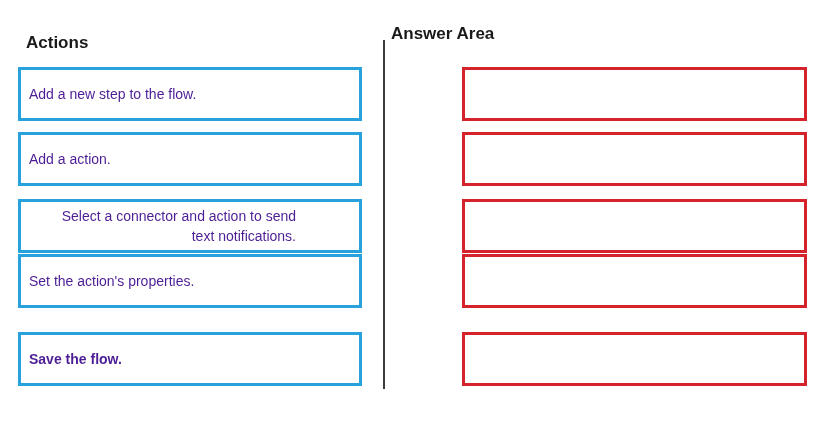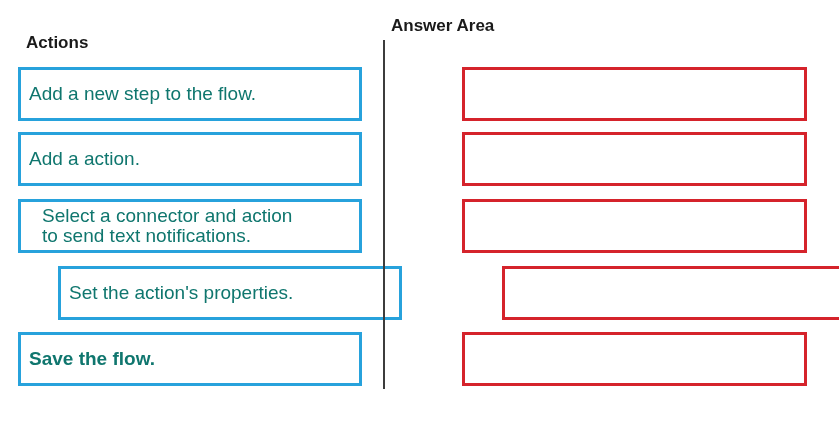--- a/index.html
+++ b/index.html
@@ -18,21 +18,21 @@
   }
   .panel-title {
     position: absolute;
     margin: 0;
     font-size: 17px;
     font-weight: 700;
     color: #1a1a1a;
     white-space: nowrap;
   }
   .actions-title { left: 26px; top: 33px; }
-  .answer-title  { left: 391px; top: 16px; }
+  .answer-title  { left: 391px; top: 24px; }
 
   .divider {
     position: absolute;
     left: 383px;
     top: 40px;
     width: 2px;
     height: 349px;
     background: #3c3c3c;
   }
 
@@ -43,43 +43,44 @@
     height: 54px;
     box-sizing: border-box;
     border: 3px solid #27A2DC;
     background: #ffffff;
     display: flex;
     align-items: center;
     padding: 0 8px;
     cursor: move;
   }
   .action-label {
-    font-size: 19px;
+    font-size: 14px;
     line-height: 20px;
-    color: #0f766e;
+    color: #4c1d95;
+    text-align: right;
   }
   .two-line .action-label {
     display: inline-block;
     max-width: 254px;
   }
 
   .answer-box {
     position: absolute;
     left: 462px;
     width: 345px;
     height: 54px;
     box-sizing: border-box;
     border: 3px solid #D5232B;
     background: #ffffff;
   }
 
   .r1 { top: 67px; }
   .r2 { top: 132px; }
   .r3 { top: 199px; padding-left: 21px; }
-  .r4 { top: 266px; margin-left: 40px; }
+  .r4 { top: 254px; }
   .r5 { top: 332px; font-weight: bold; }
 </style>
 </head>
 <body>
 
 <div class="canvas">
 
   <div>
     <h2 class="panel-title actions-title">Actions</h2>
 

